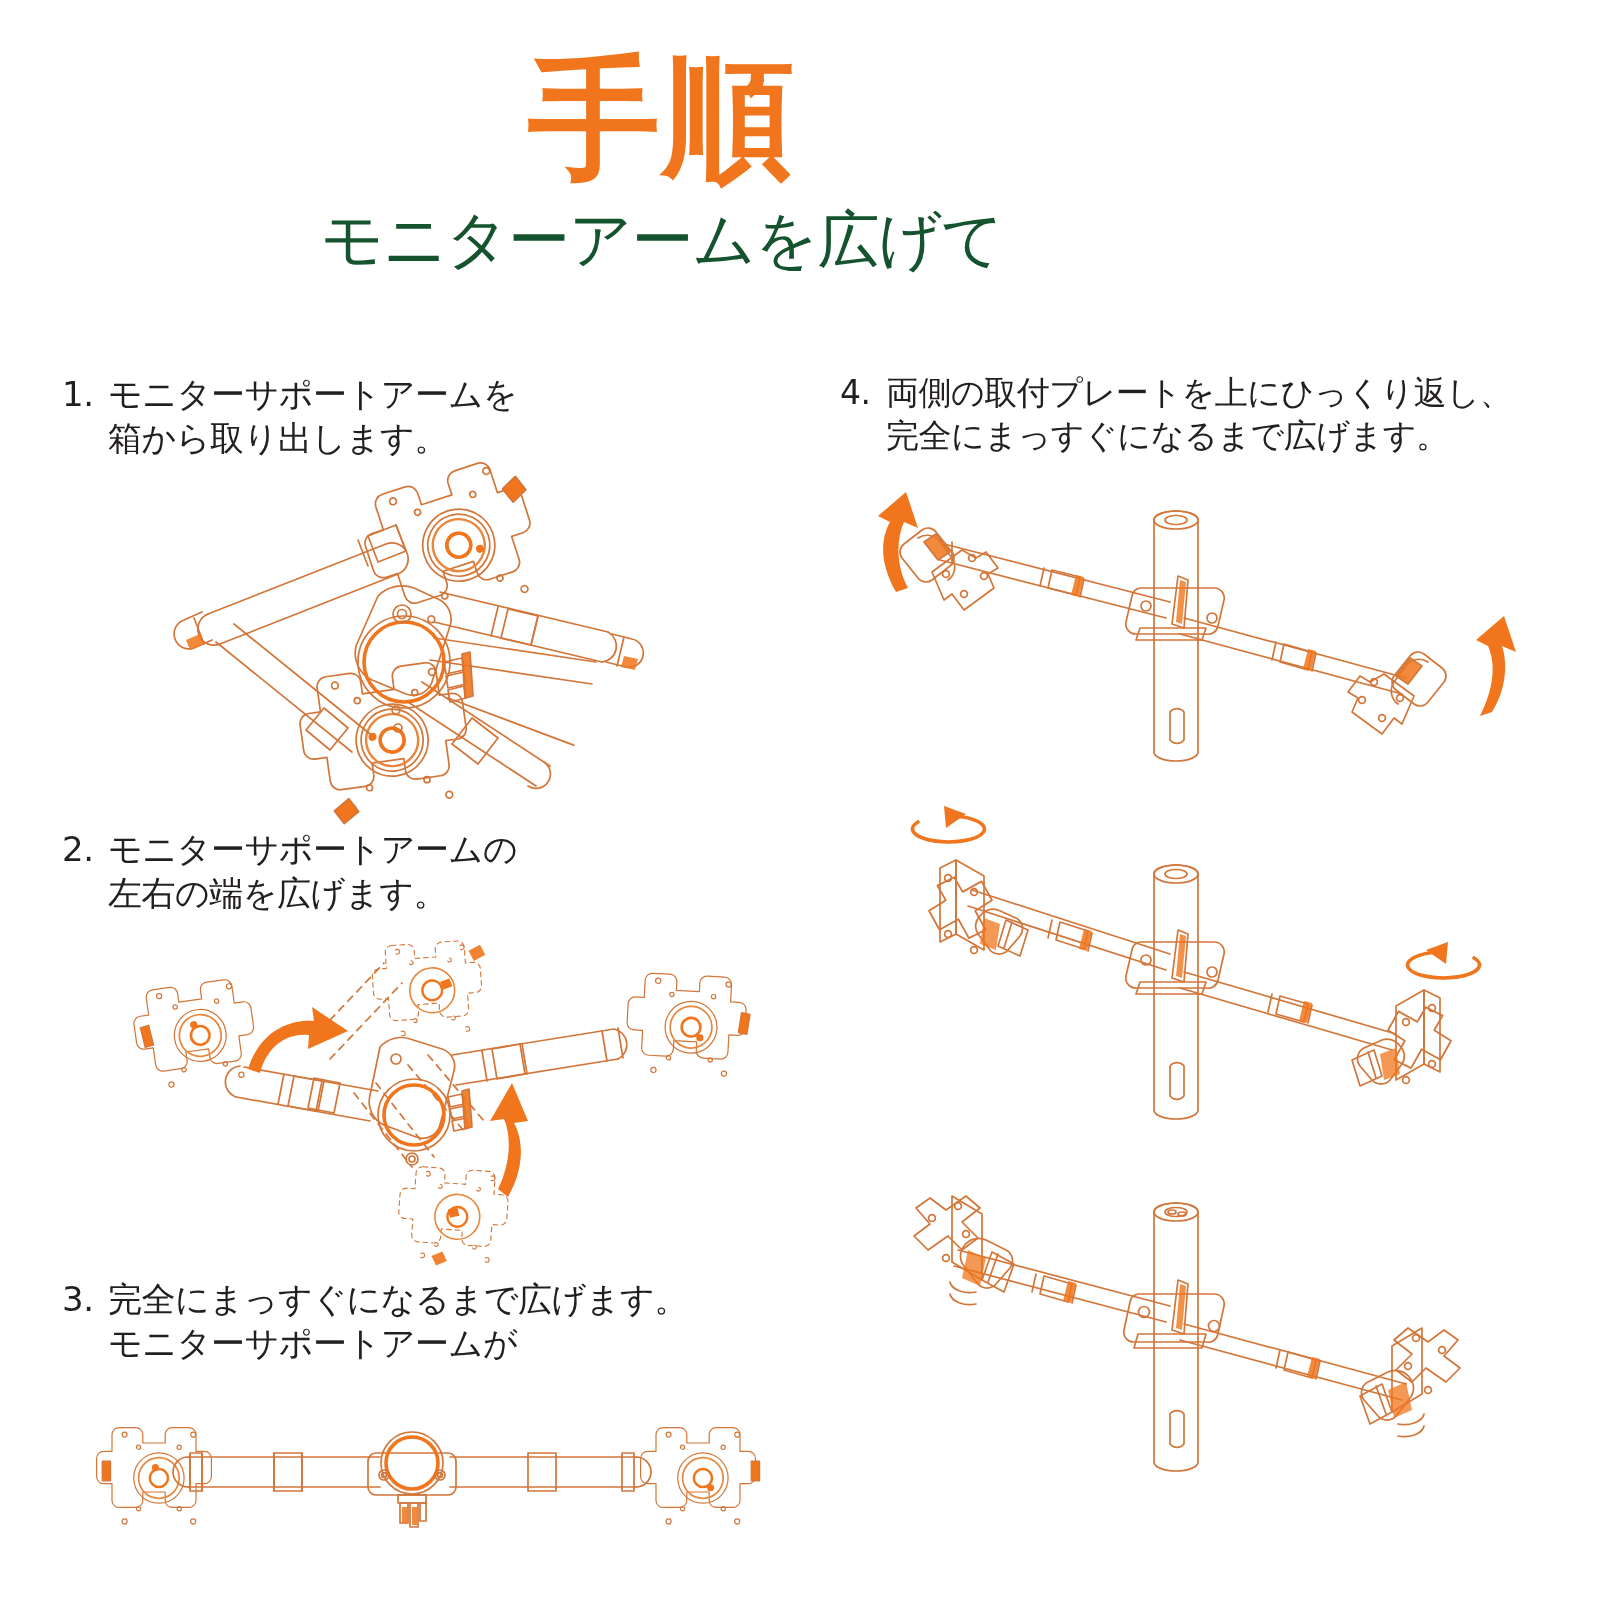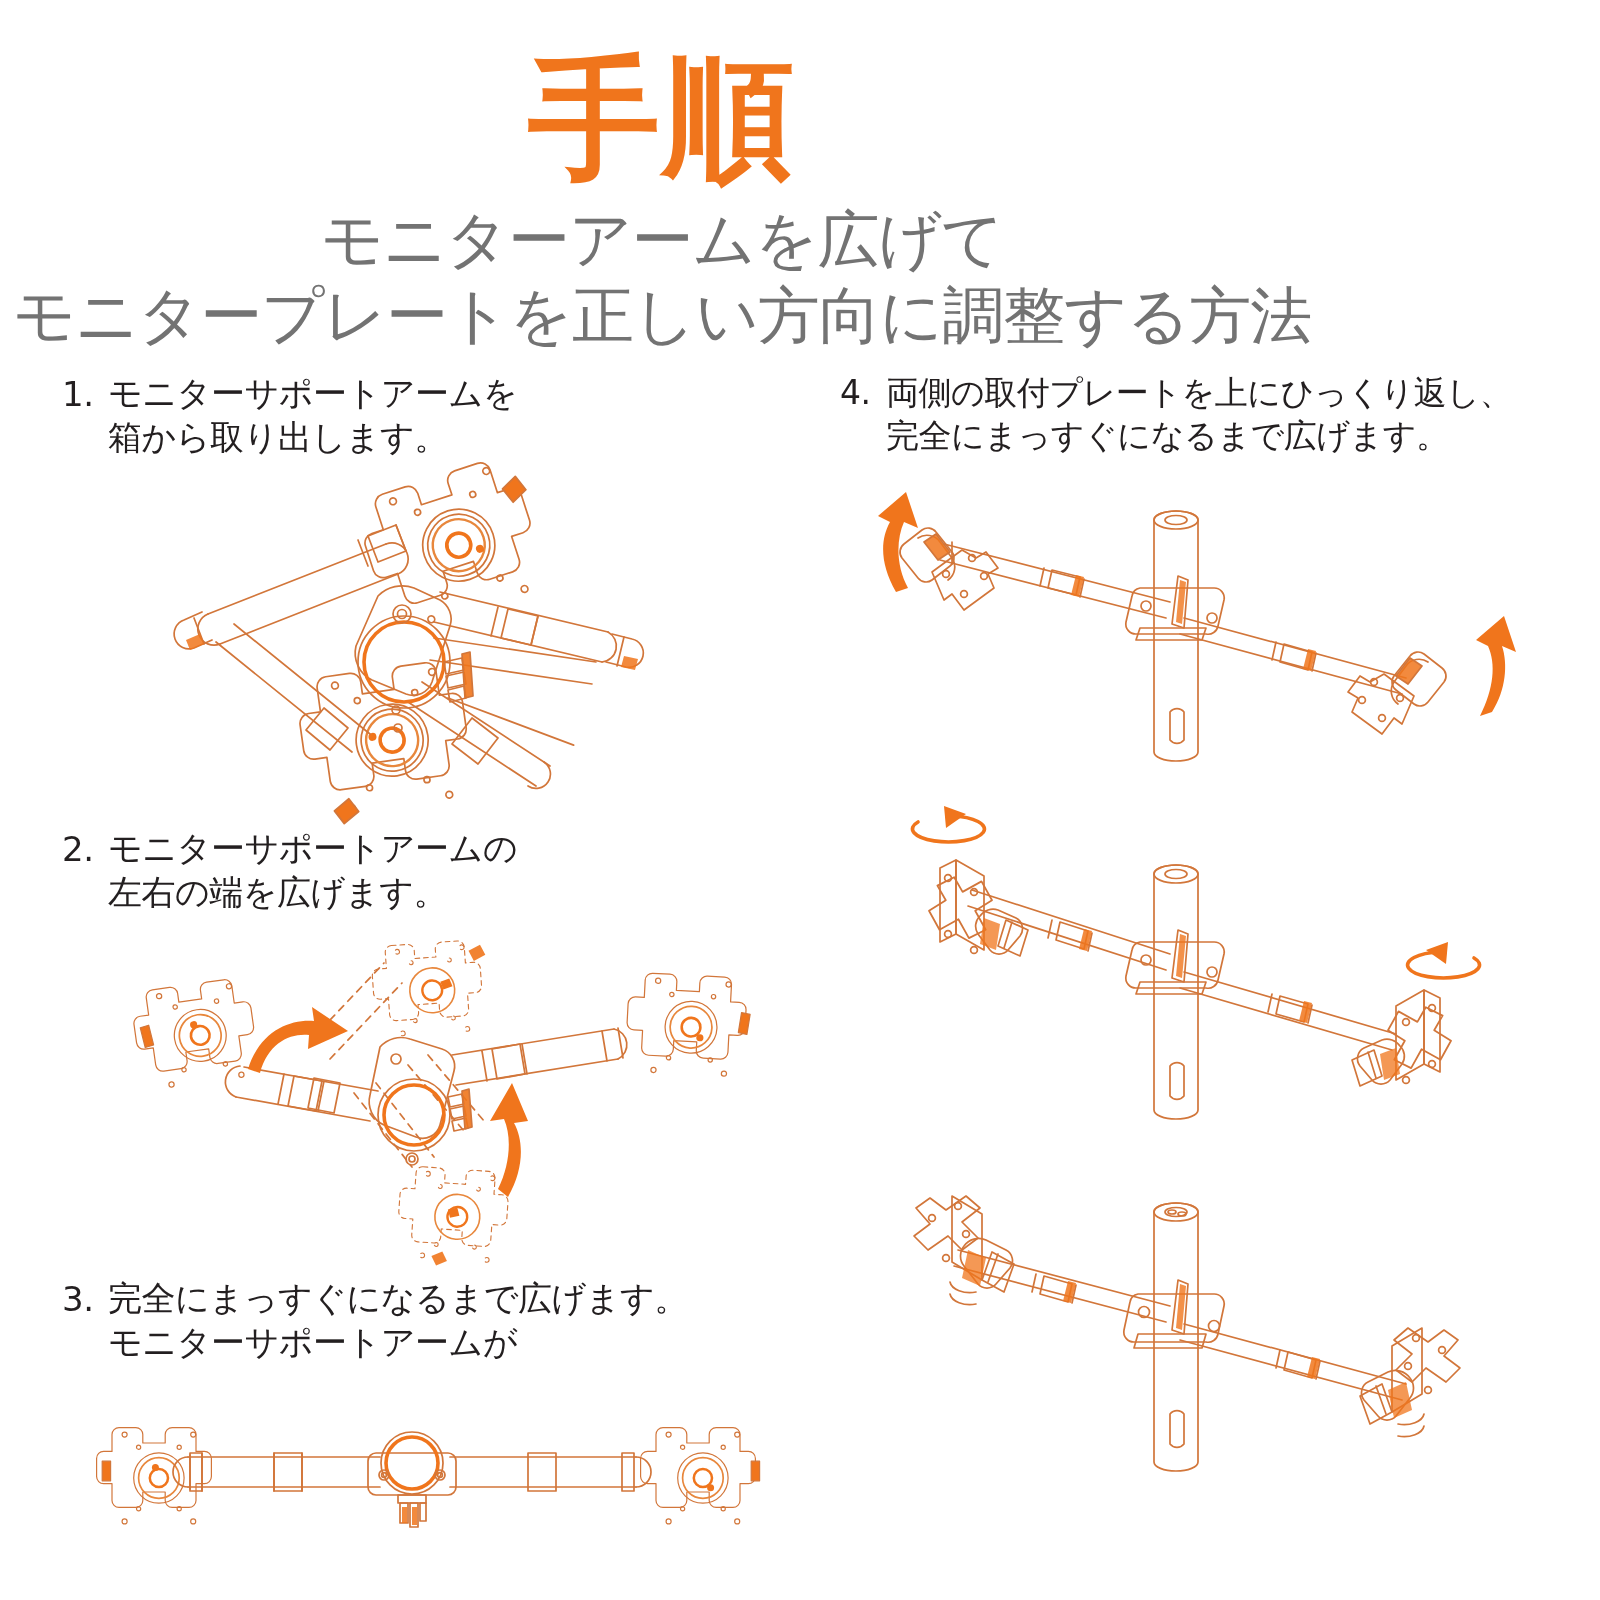--- a/index.html
+++ b/index.html
@@ -40,21 +40,21 @@
     color: #F0751C;
     font-family: "DejaVu Sans", "Liberation Sans", sans-serif;
   }
   .subtitle {
     margin: 0;
     padding-top: 18px;
     font-size: 62px;
     line-height: 1.22;
     font-weight: 400;
     letter-spacing: -1px;
-    color: #737373;
+    color: #14532d;
     font-family: "DejaVu Sans", "Liberation Sans", sans-serif;
   }
   .subtitle .line { display: block; white-space: nowrap; }
 
   
   .col {
     position: absolute;
     top: 372px;
   }
   .col-left  { left: 62px;  width: 740px; }
@@ -71,21 +71,21 @@
     letter-spacing: -0.5px;
     font-family: "DejaVu Sans", "Liberation Sans", sans-serif;
   }
   .step-num {
     flex: 0 0 auto;
     width: 46px;
     text-align: left;
     font-size: 34px;
   }
   .step-lines { flex: 1 1 auto; }
-  .step-lines .tline { display: block; white-space: nowrap; font-family: Liberation Serif, serif; }
+  .step-lines .tline { display: block; white-space: nowrap; }
 
   .fig { position: relative; width: 100%; }
 
   svg { display: block; overflow: visible; }
 
   
   .ln      { fill: none; stroke: #D2763A; stroke-width: 1.7; stroke-linejoin: round; stroke-linecap: round; }
   .ln-th   { fill: none; stroke: #F0751C; stroke-width: 3.6; stroke-linejoin: round; stroke-linecap: round; }
   .ln-md   { fill: none; stroke: #E8873C; stroke-width: 2.4; stroke-linejoin: round; stroke-linecap: round; }
   .ln-dash { fill: none; stroke: #D2763A; stroke-width: 1.7; stroke-dasharray: 7 6; stroke-linejoin: round; stroke-linecap: round; }
@@ -93,21 +93,20 @@
 </style>
 </head>
 <body>
 
 <div id="page">
 
   <div class="header">
     <h1 class="main-title">手順</h1>
     <div class="subtitle">
       <span class="line">モニターアームを広げて</span>
-      <span class="line">モニタープレートを正しい方向に調整する方法</span>
     </div>
   </div>
 
   <div class="col col-left">
 
     <div class="step" style="height:455px;">
       <div class="step-head">
         <span class="step-num">1.</span>
         <span class="step-lines">
           <span class="tline">モニターサポートアームを</span>

